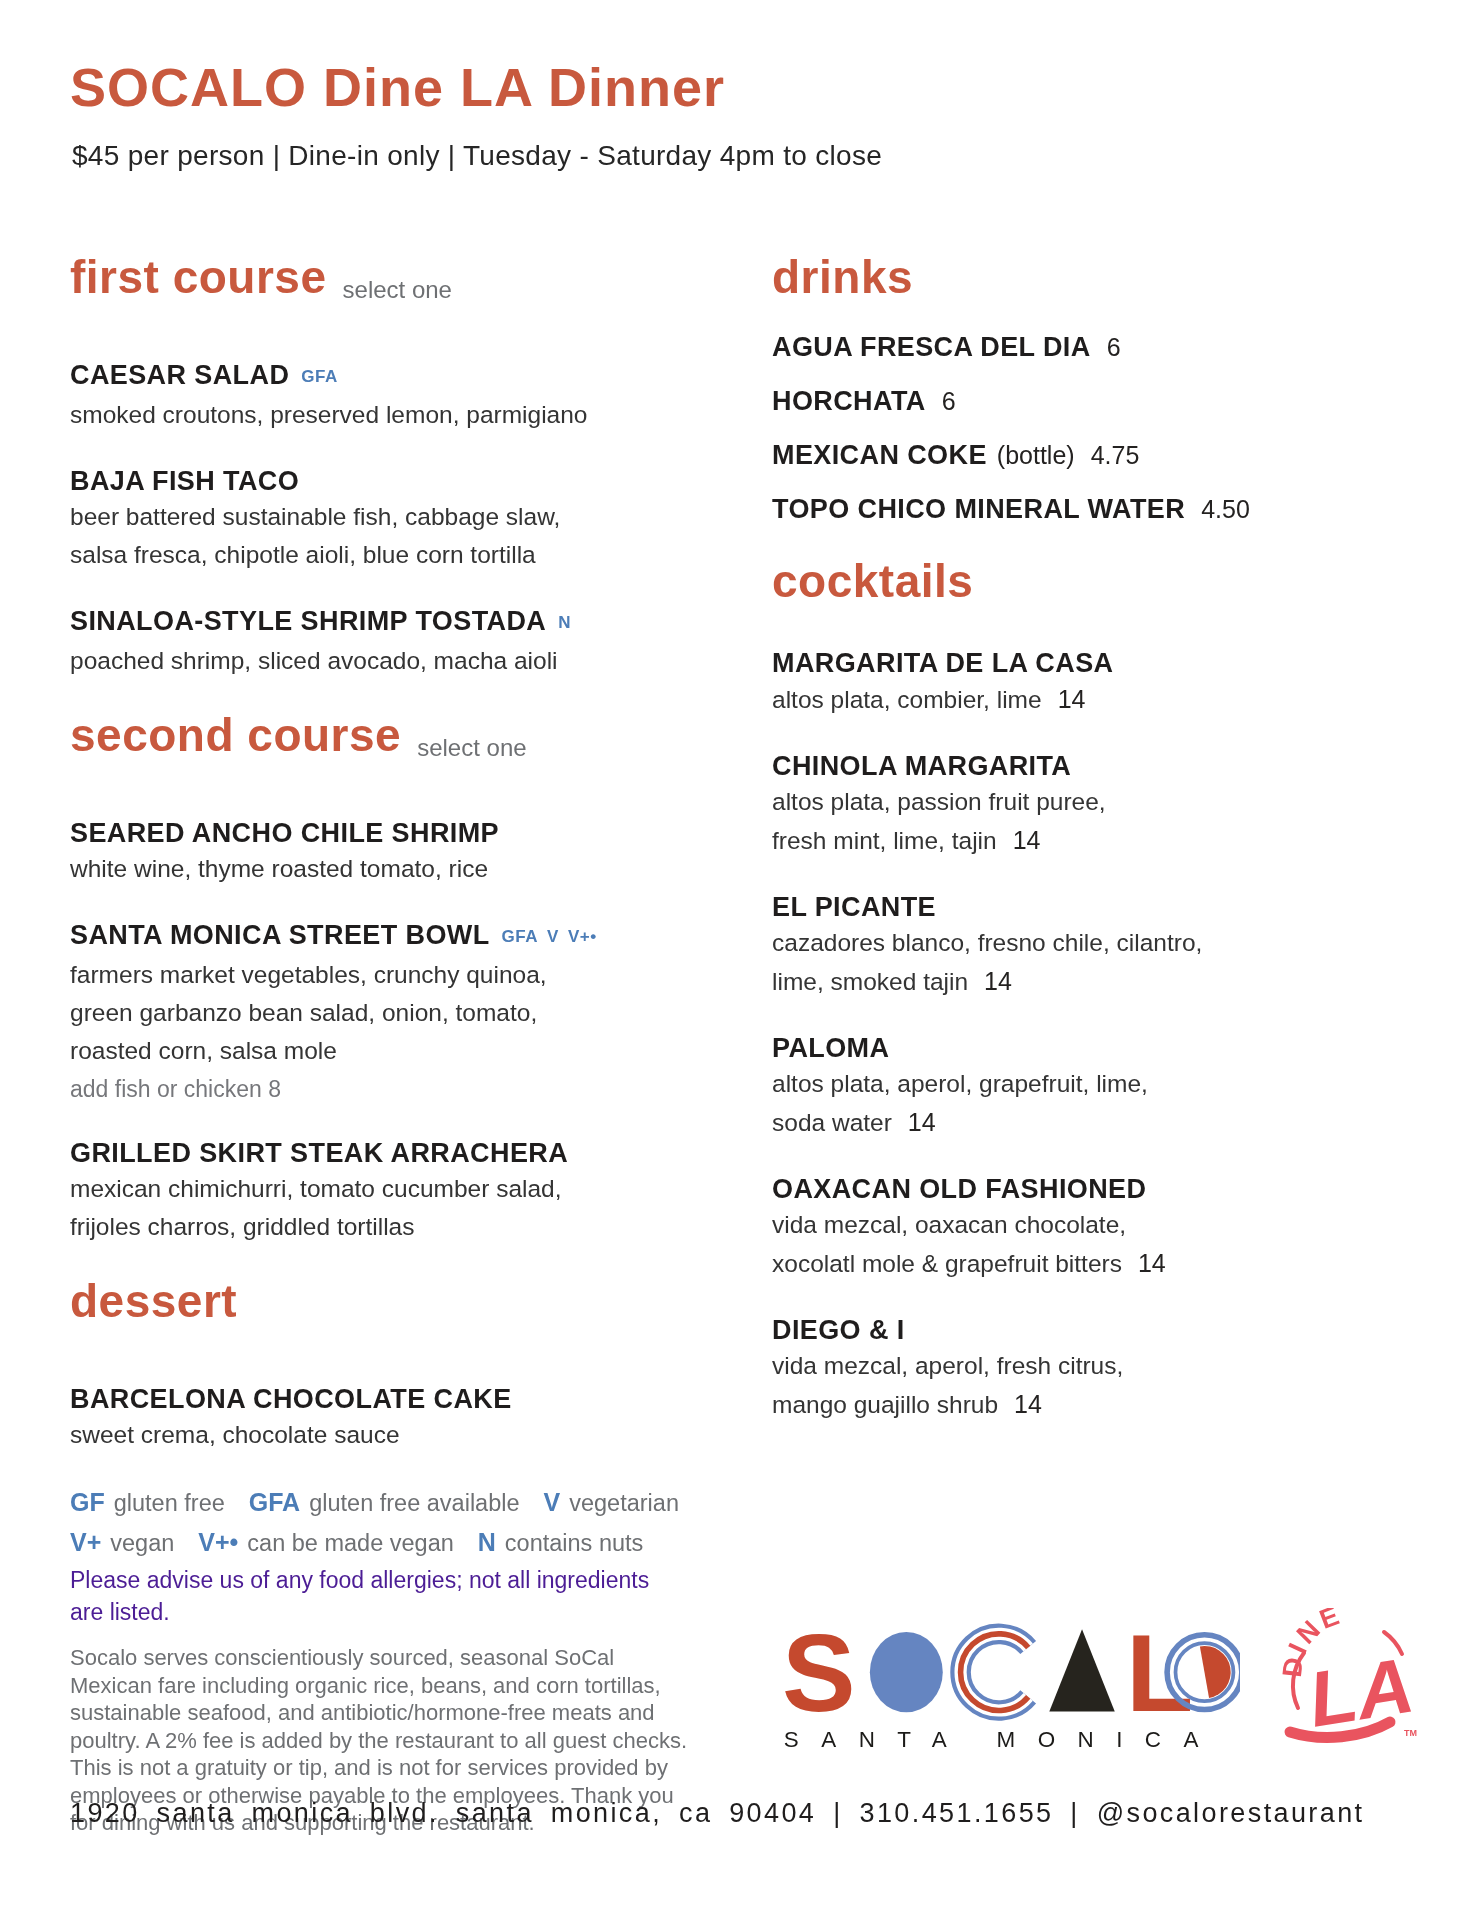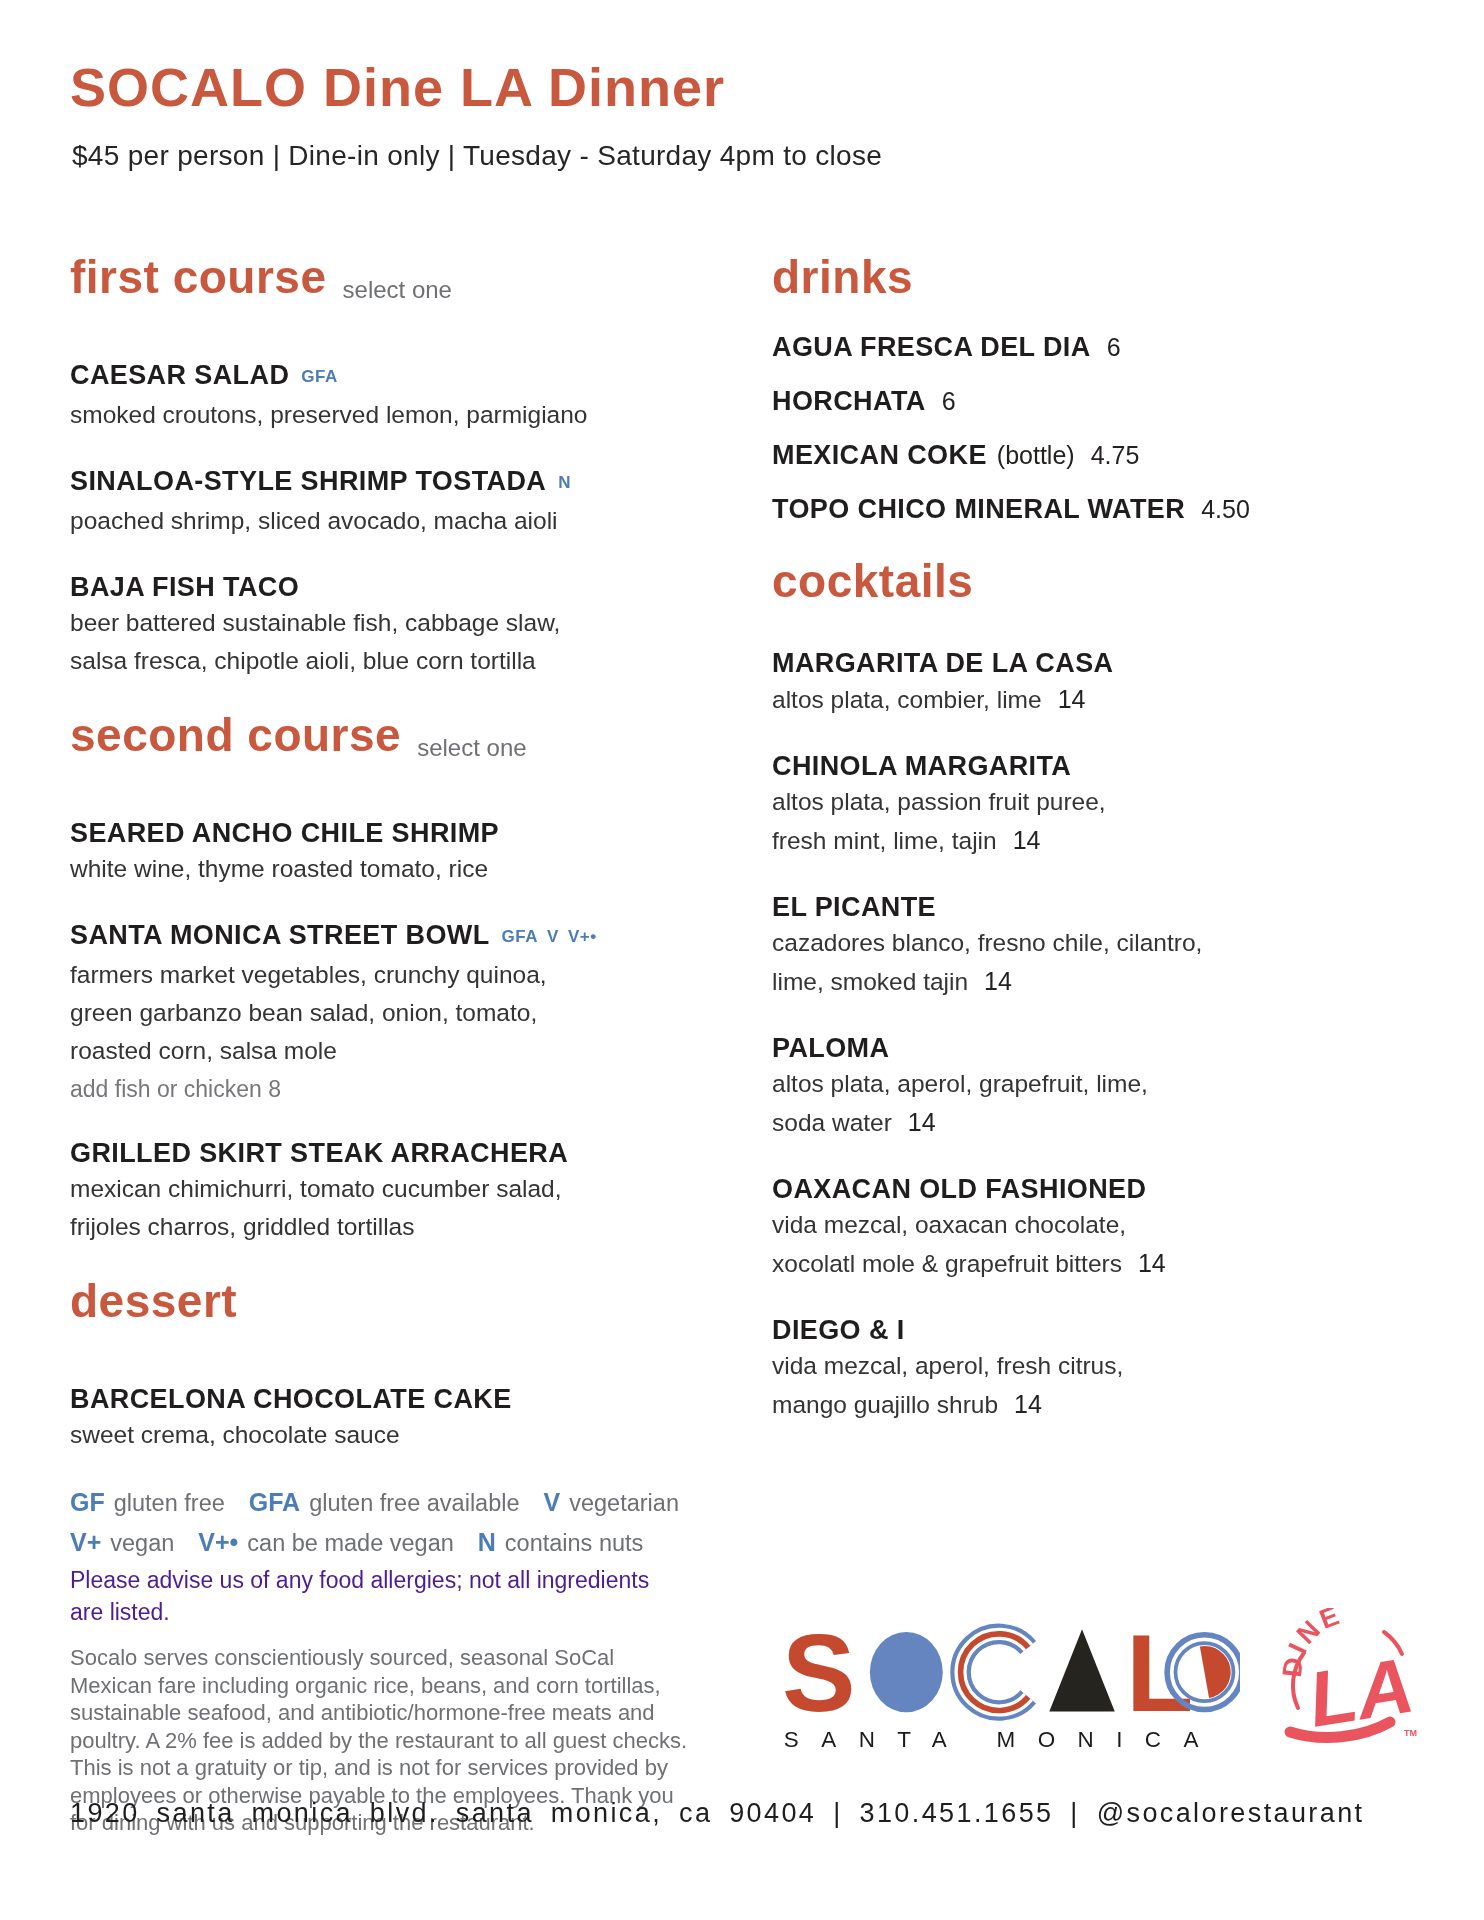--- a/index.html
+++ b/index.html
@@ -58,27 +58,27 @@
       <div class="section">
         <div class="sec-head">
           <span class="sec-title">first course</span>
           <span class="sec-note">select one</span>
         </div>
         <div class="item">
           <div class="item-name"><span>CAESAR SALAD</span><span class="tag">GFA</span></div>
           <div class="item-desc">smoked croutons, preserved lemon, parmigiano</div>
         </div>
         <div class="item">
-          <div class="item-name"><span>SINALOA-STYLE SHRIMP TOSTADA</span><span class="tag">N</span></div>
-          <div class="item-desc">poached shrimp, sliced avocado, macha aioli</div>
-        </div>
-        <div class="item">
           <div class="item-name"><span>BAJA FISH TACO</span></div>
           <div class="item-desc">beer battered sustainable fish, cabbage slaw,</div>
           <div class="item-desc">salsa fresca, chipotle aioli, blue corn tortilla</div>
+        </div>
+        <div class="item">
+          <div class="item-name"><span>SINALOA-STYLE SHRIMP TOSTADA</span><span class="tag">N</span></div>
+          <div class="item-desc">poached shrimp, sliced avocado, macha aioli</div>
         </div>
       </div>
       <div class="section">
         <div class="sec-head">
           <span class="sec-title">second course</span>
           <span class="sec-note">select one</span>
         </div>
         <div class="item">
           <div class="item-name"><span>SEARED ANCHO CHILE SHRIMP</span></div>
           <div class="item-desc">white wine, thyme roasted tomato, rice</div>

